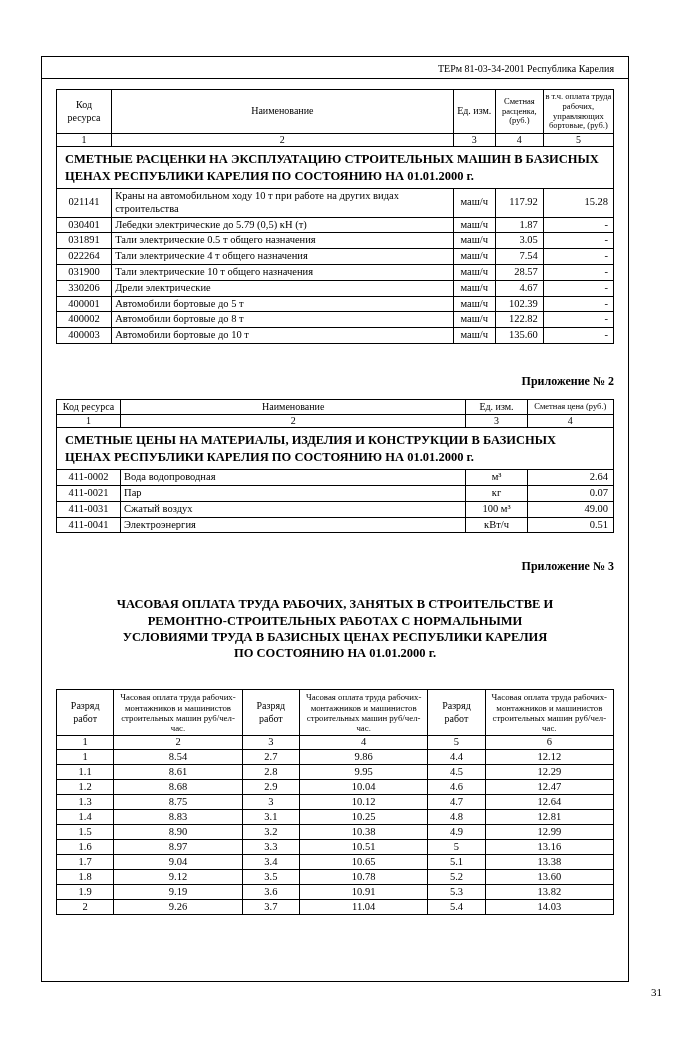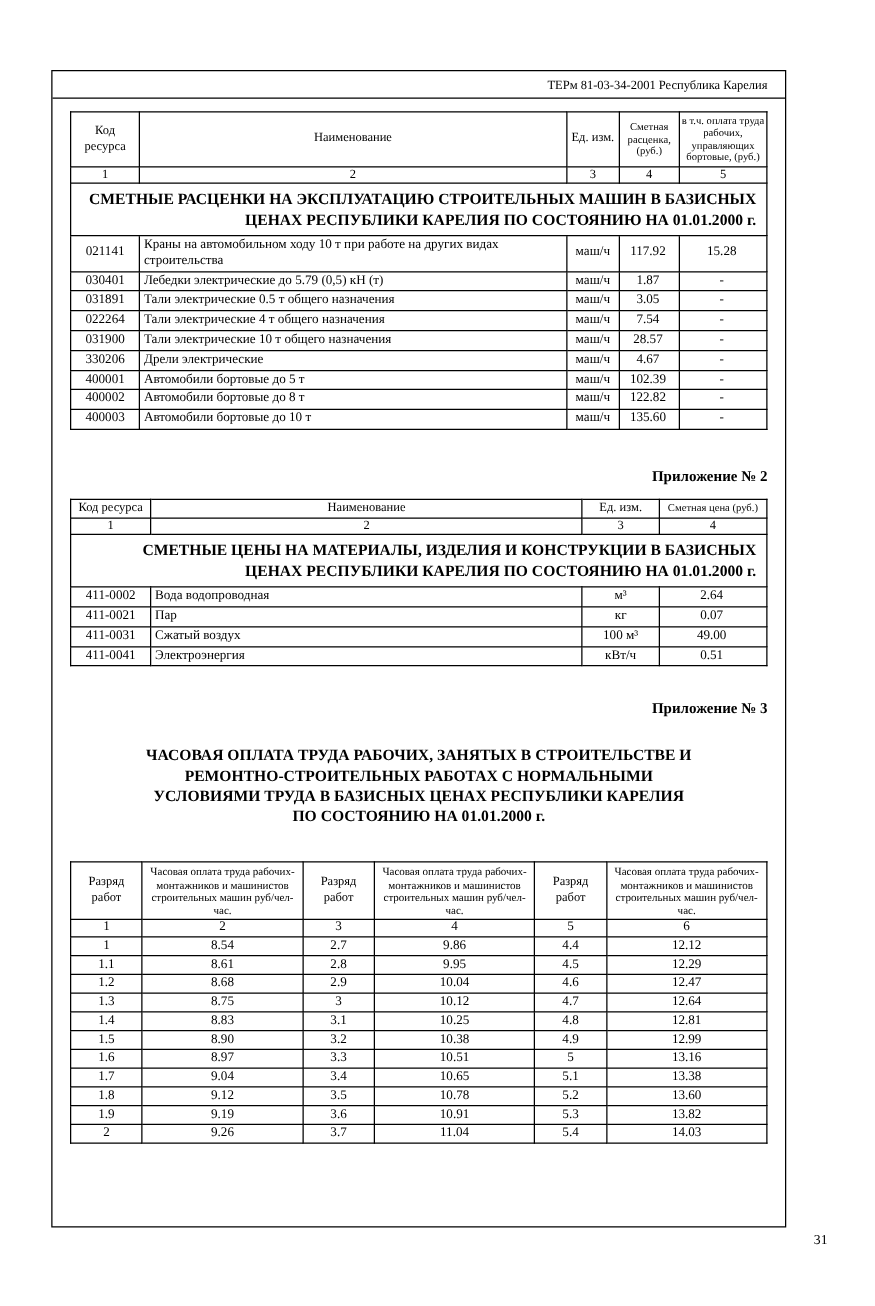--- a/index.html
+++ b/index.html
@@ -47,28 +47,28 @@
     padding: 1px 3px;
     vertical-align: middle;
     line-height: 1.22;
     overflow: hidden;
   }
   th { text-align: center; font-size: 10px; }
   th.small-hdr { font-size: 8.5px; line-height: 1.15; padding: 2px 1px; }
   .num-row td { text-align: center; font-size: 10px; padding: 0; height: 13px; line-height: 12px; }
   .title-row td {
     font-weight: bold;
-    text-align: right;
+    text-align: left;
     font-size: 12.5px;
     line-height: 1.32;
     padding: 4px 8px;
   }
   .al-l { text-align: left; }
   .al-c { text-align: center; }
-  .al-r { text-align: center; padding-right: 5px; }
+  .al-r { text-align: right; padding-right: 5px; }
 
   
   .t1 .c-code { width: 9.9%; } .t1 .c-name { width: 61.3%; }
   .t1 .c-unit { width: 7.6%; } .t1 .c-price { width: 8.6%; } .t1 .c-labor { width: 12.6%; }
   
   .t2 .c-code { width: 11.5%; } .t2 .c-name { width: 62%; }
   .t2 .c-unit { width: 11%; } .t2 .c-price { width: 15.5%; }
   
   .t3 .c-grade { width: 10.3%; } .t3 .c-rate { width: 23.03%; }
   .t3 td { height: 14px; line-height: 12px; font-size: 10.5px; }

